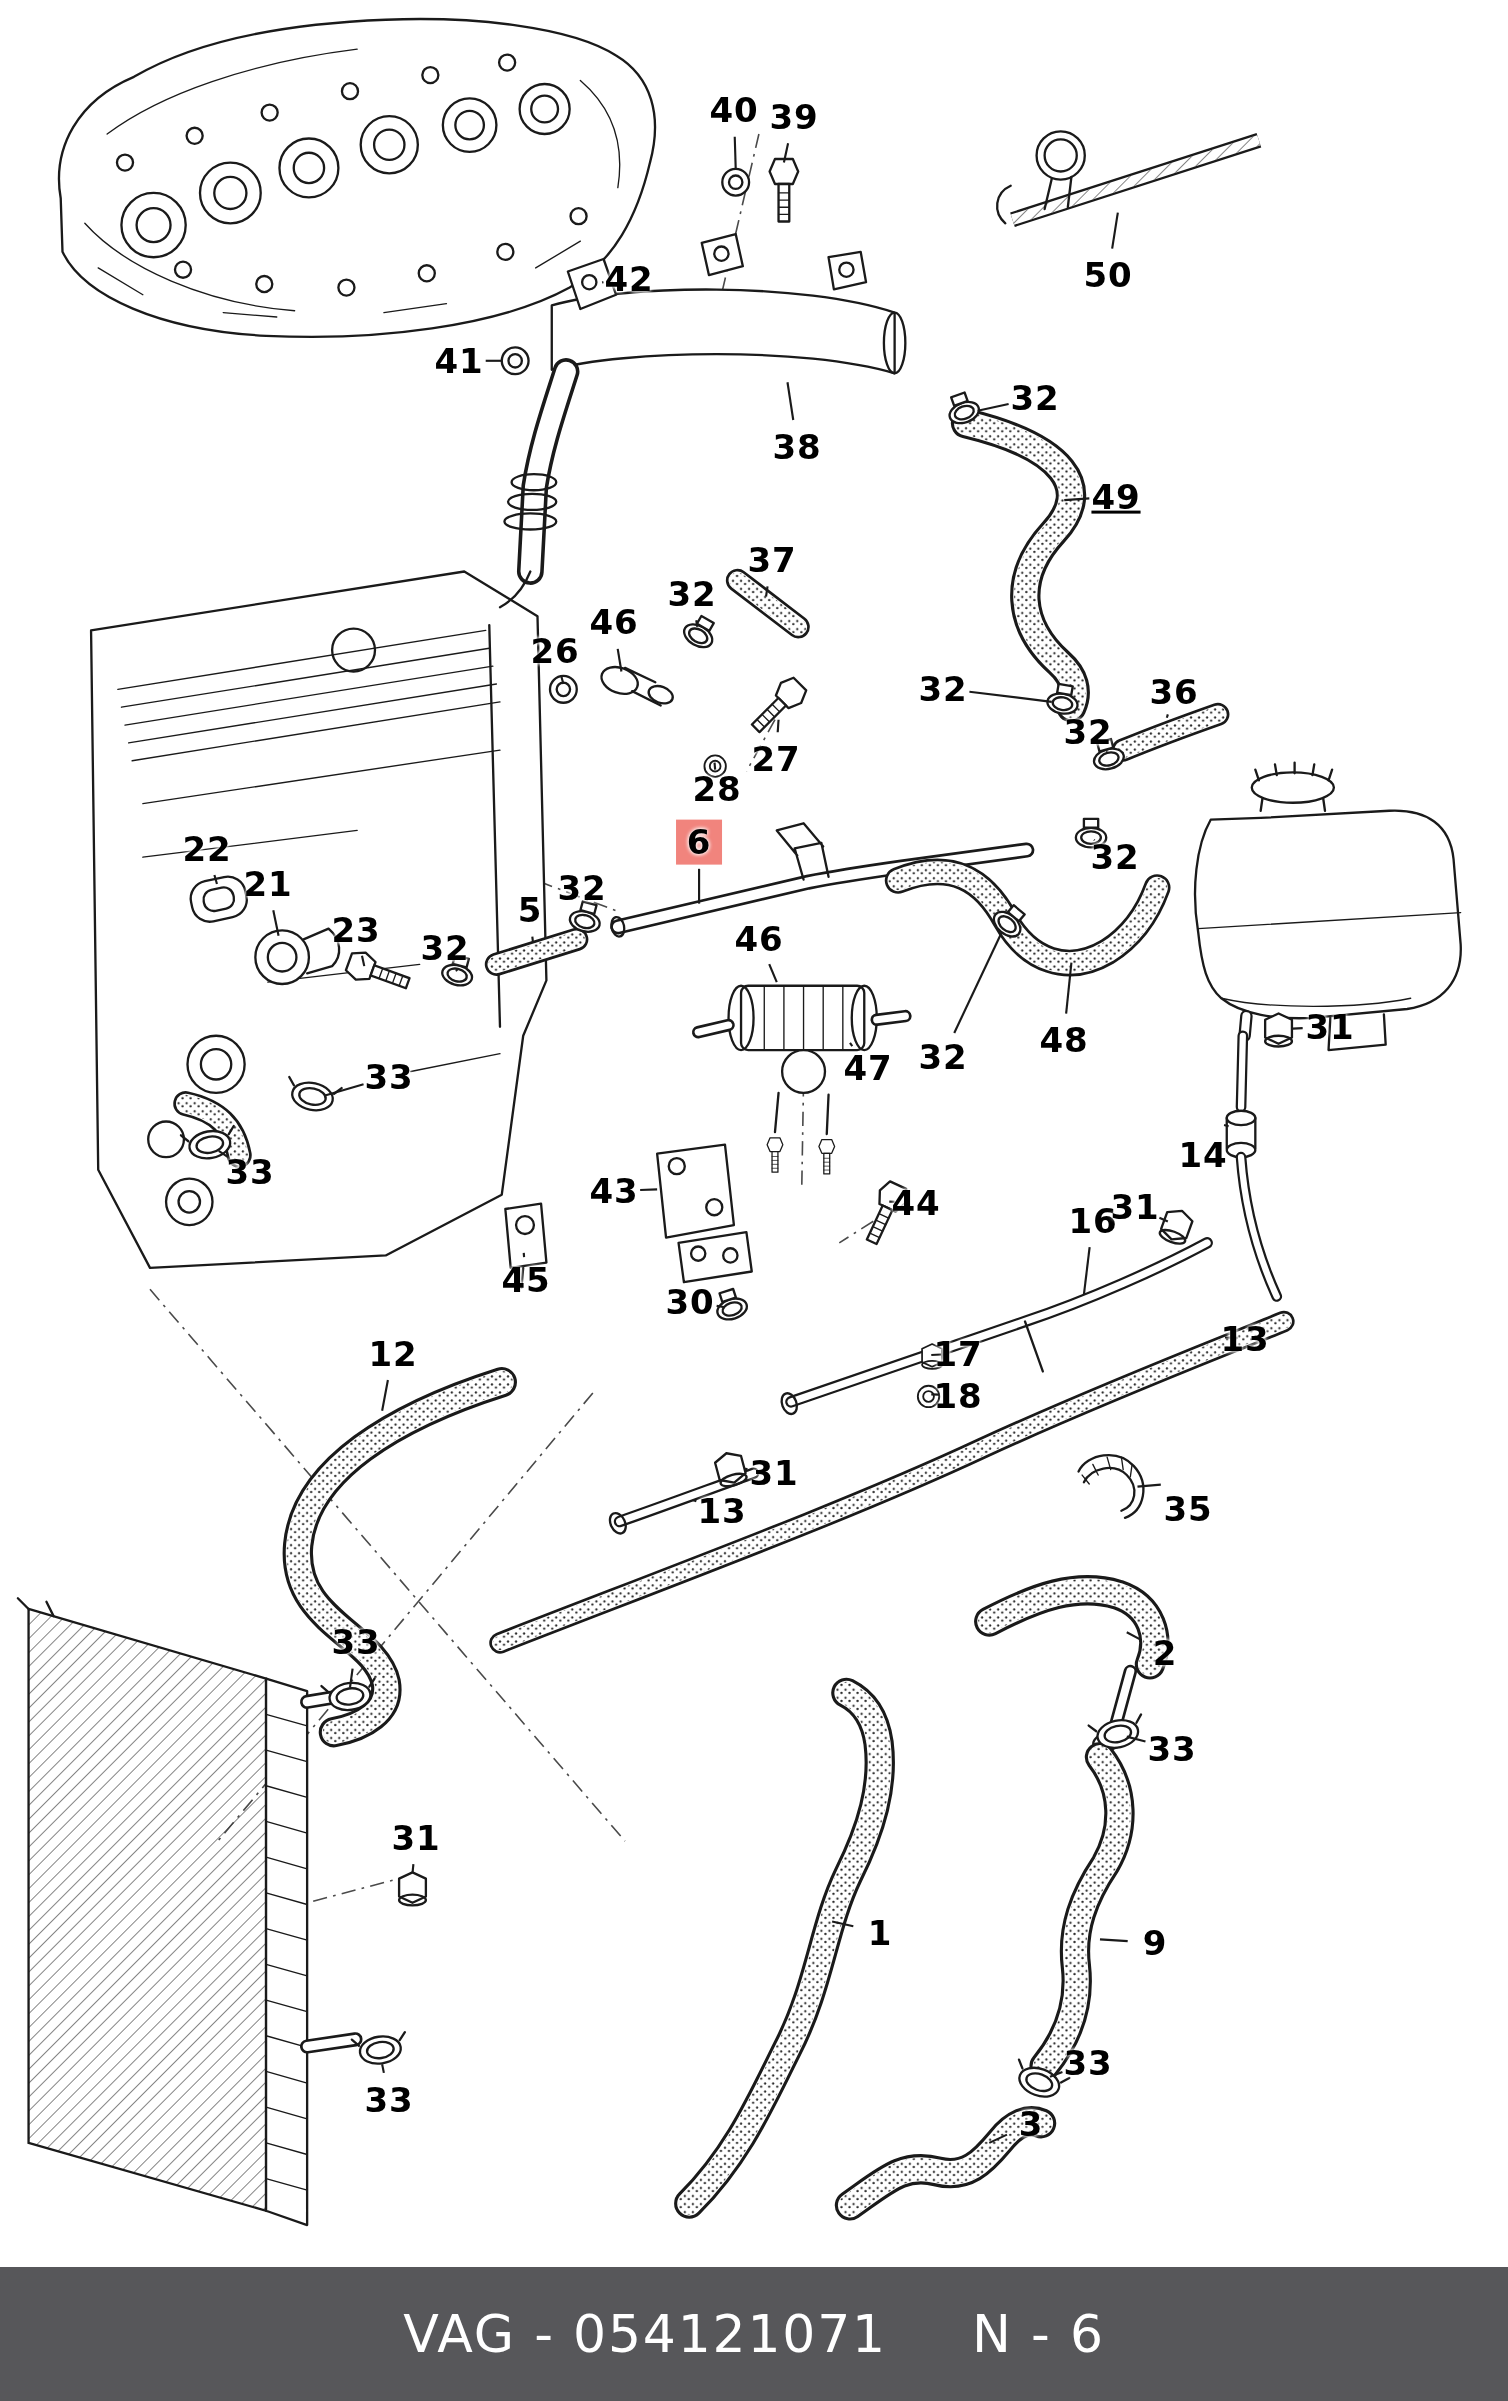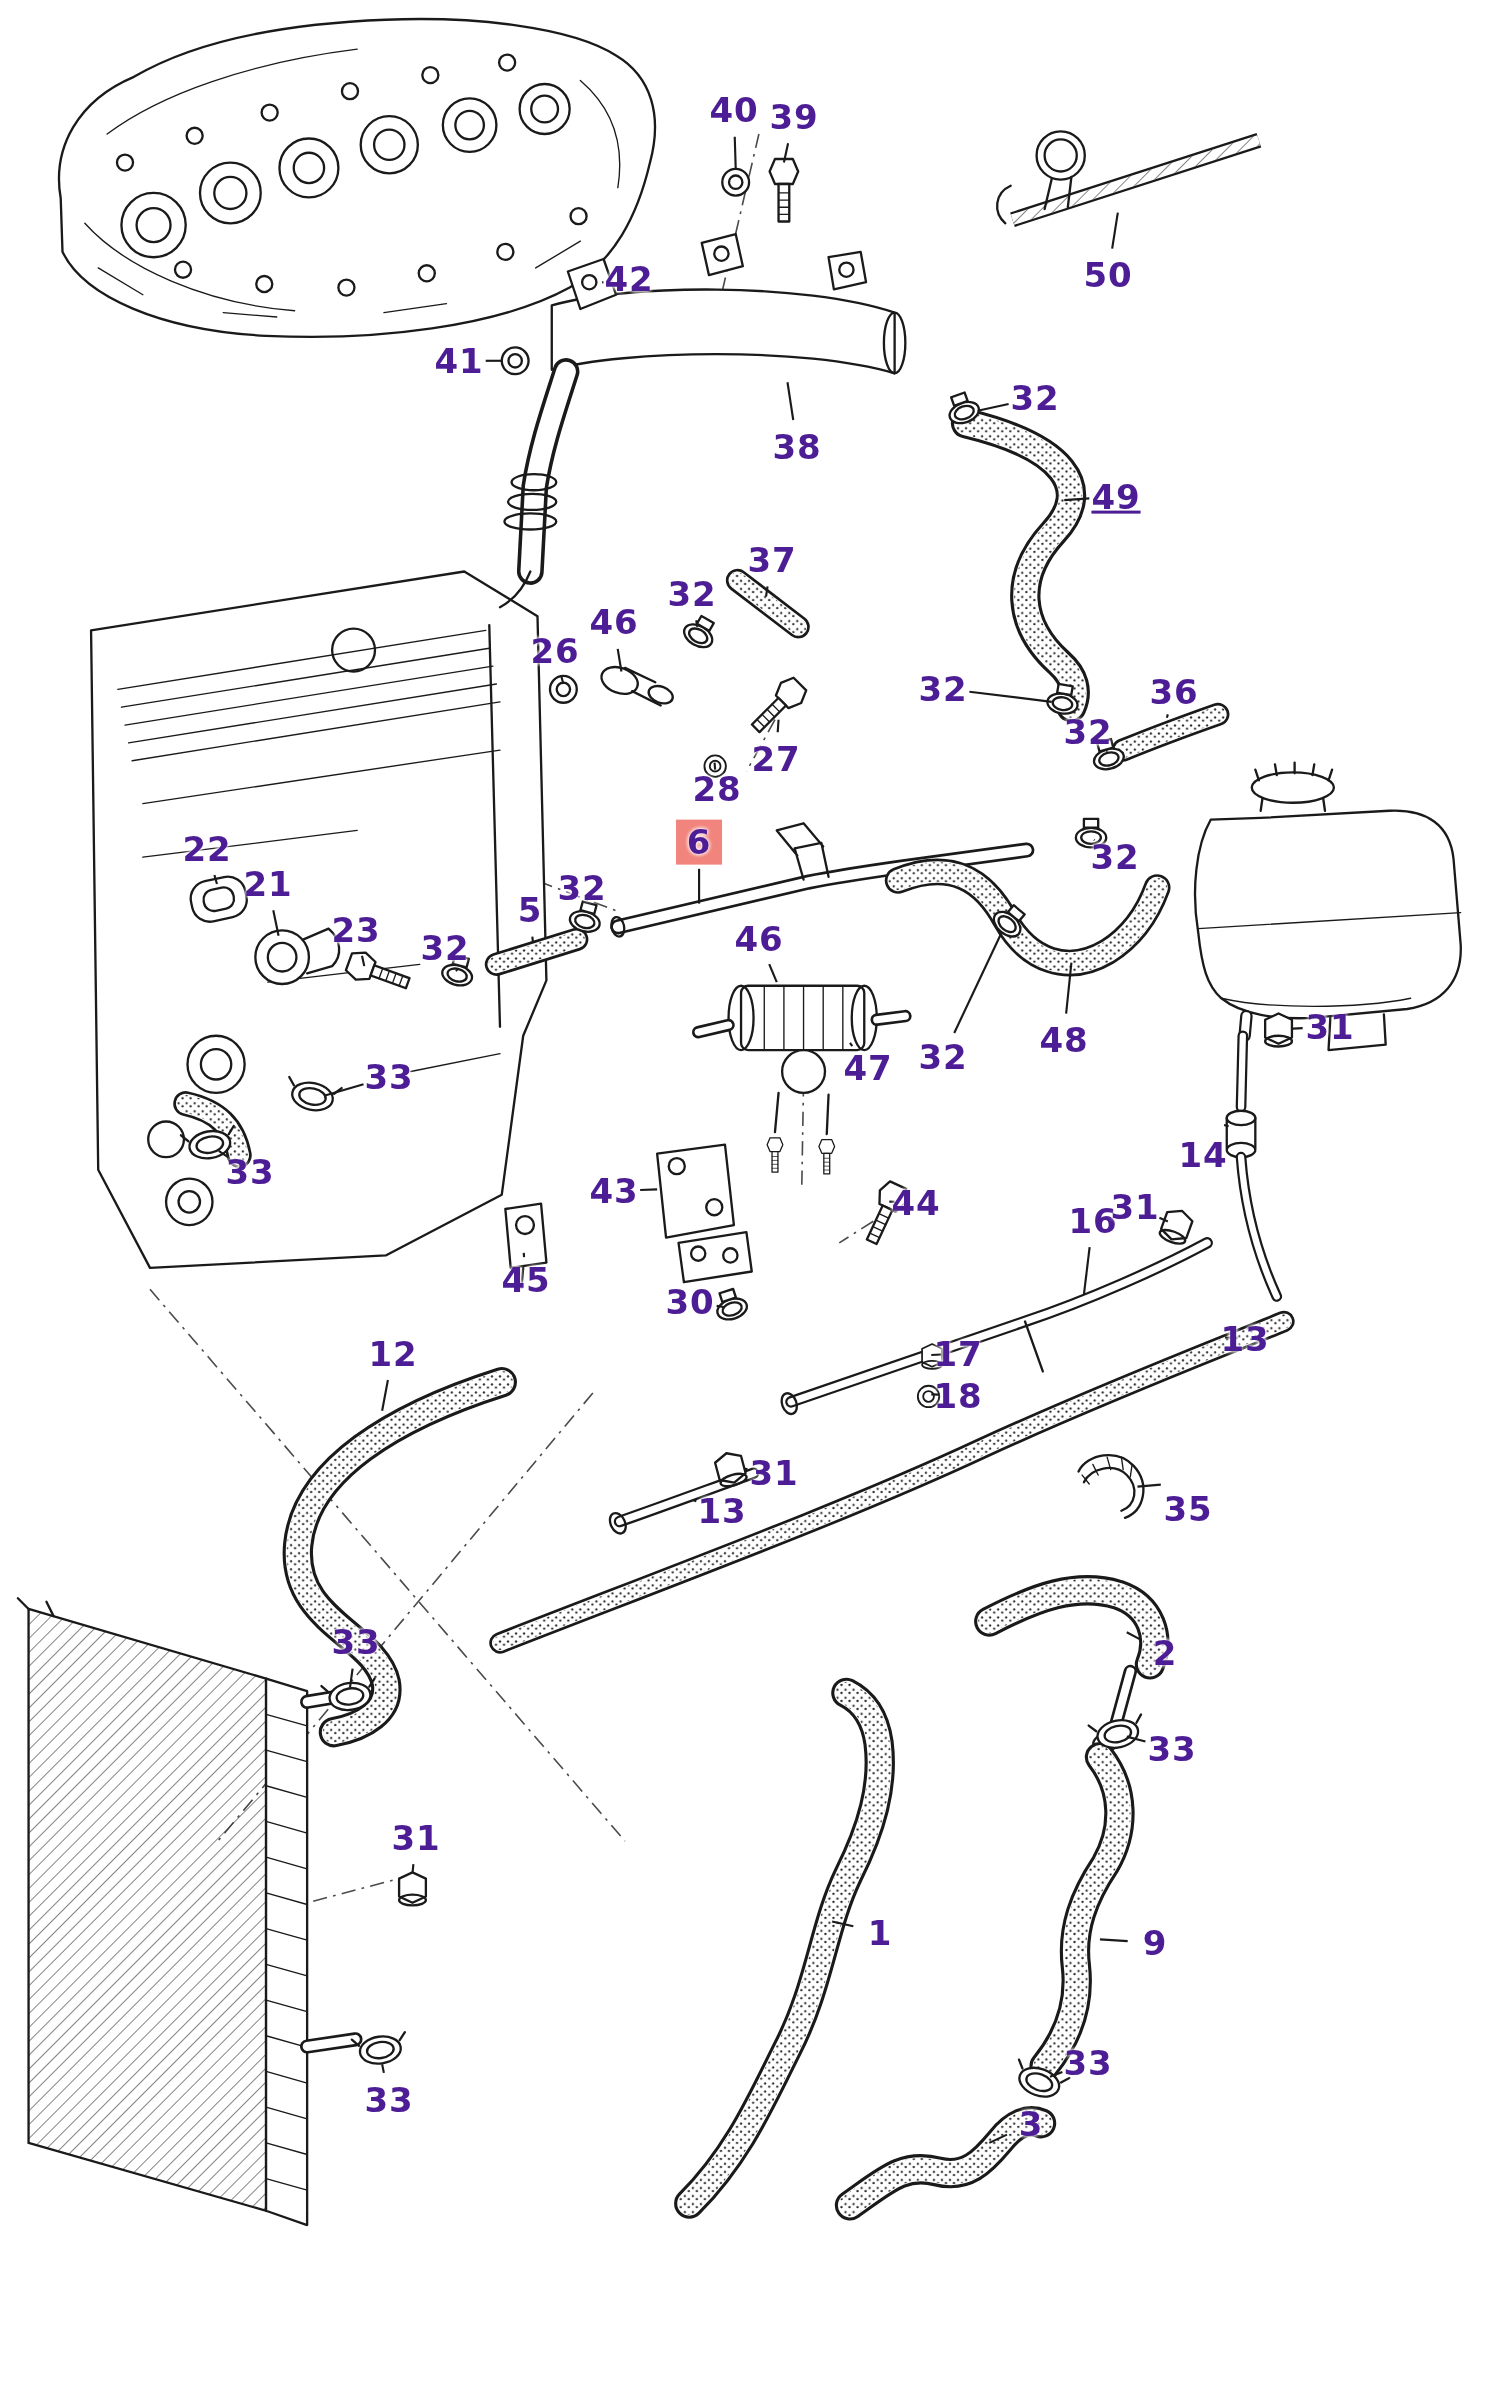--- a/index.html
+++ b/index.html
@@ -3,21 +3,21 @@
 <meta charset="utf-8">
 <style>
   html,body{margin:0;padding:0;background:#fff;}
   body{font-family:"DejaVu Sans","Liberation Sans",sans-serif;}
   .canvas{position:relative;width:1508px;height:2401px;background:#fff;overflow:hidden;}
   #art,#leader-svg{position:absolute;left:0;top:0;width:1508px;height:2401px;}
   #leader-svg{z-index:2;pointer-events:none;}
   #leader-svg line{stroke:#1a1a1a;stroke-width:2.4;}
   #callout-layer{position:absolute;left:0;top:0;width:1508px;height:2401px;z-index:3;}
   .callout{position:absolute;transform:translate(-50%,-50%);font-size:34px;font-weight:700;
-           color:#4c1d95;line-height:1;padding:5.4px 10.7px;letter-spacing:0.9px;cursor:pointer;
+           color:#000000;line-height:1;padding:5.4px 10.7px;letter-spacing:0.9px;cursor:pointer;
            text-shadow:0 0 4.5px #fff,0 0 4.5px #fff;}
   .footer{position:absolute;left:0;right:0;bottom:0;height:134px;background:#57575a;
           display:flex;align-items:center;justify-content:center;gap:85px;z-index:4;}
   .footer span{color:#ffffff;font-size:52px;letter-spacing:1.8px;}
   
   .ln{fill:none;stroke:#1a1a1a;stroke-width:2.6;stroke-linecap:round;stroke-linejoin:round;}
   .lnf{fill:#ffffff;stroke:#1a1a1a;stroke-width:2.6;stroke-linejoin:round;}
   .thin{stroke-width:1.5;}
   .cl{fill:none;stroke:#4a4a4a;stroke-width:1.8;stroke-dasharray:16 7 3 7;}
   .tube-o{fill:none;stroke:#1a1a1a;stroke-width:34;stroke-linecap:round;}
@@ -469,14 +469,18 @@
       <div class="callout" style="left: 1165px; top: 1653px;">2</div>
       <div class="callout" style="left: 1172px; top: 1749px;">33</div>
       <div class="callout" style="left: 416px; top: 1838px;">31</div>
       <div class="callout" style="left: 880px; top: 1933px;">1</div>
       <div class="callout" style="left: 1155px; top: 1943px;">9</div>
       <div class="callout" style="left: 1088px; top: 2063px;">33</div>
       <div class="callout" style="left: 389px; top: 2100px;">33</div>
       <div class="callout" style="left: 1031px; top: 2124px;">3</div>
     </div>
 
+  <div class="footer">
+    <span>VAG - 054121071</span>
+    <span>N - 6</span>
+  </div>
 </div>
 
 
 </body></html>

